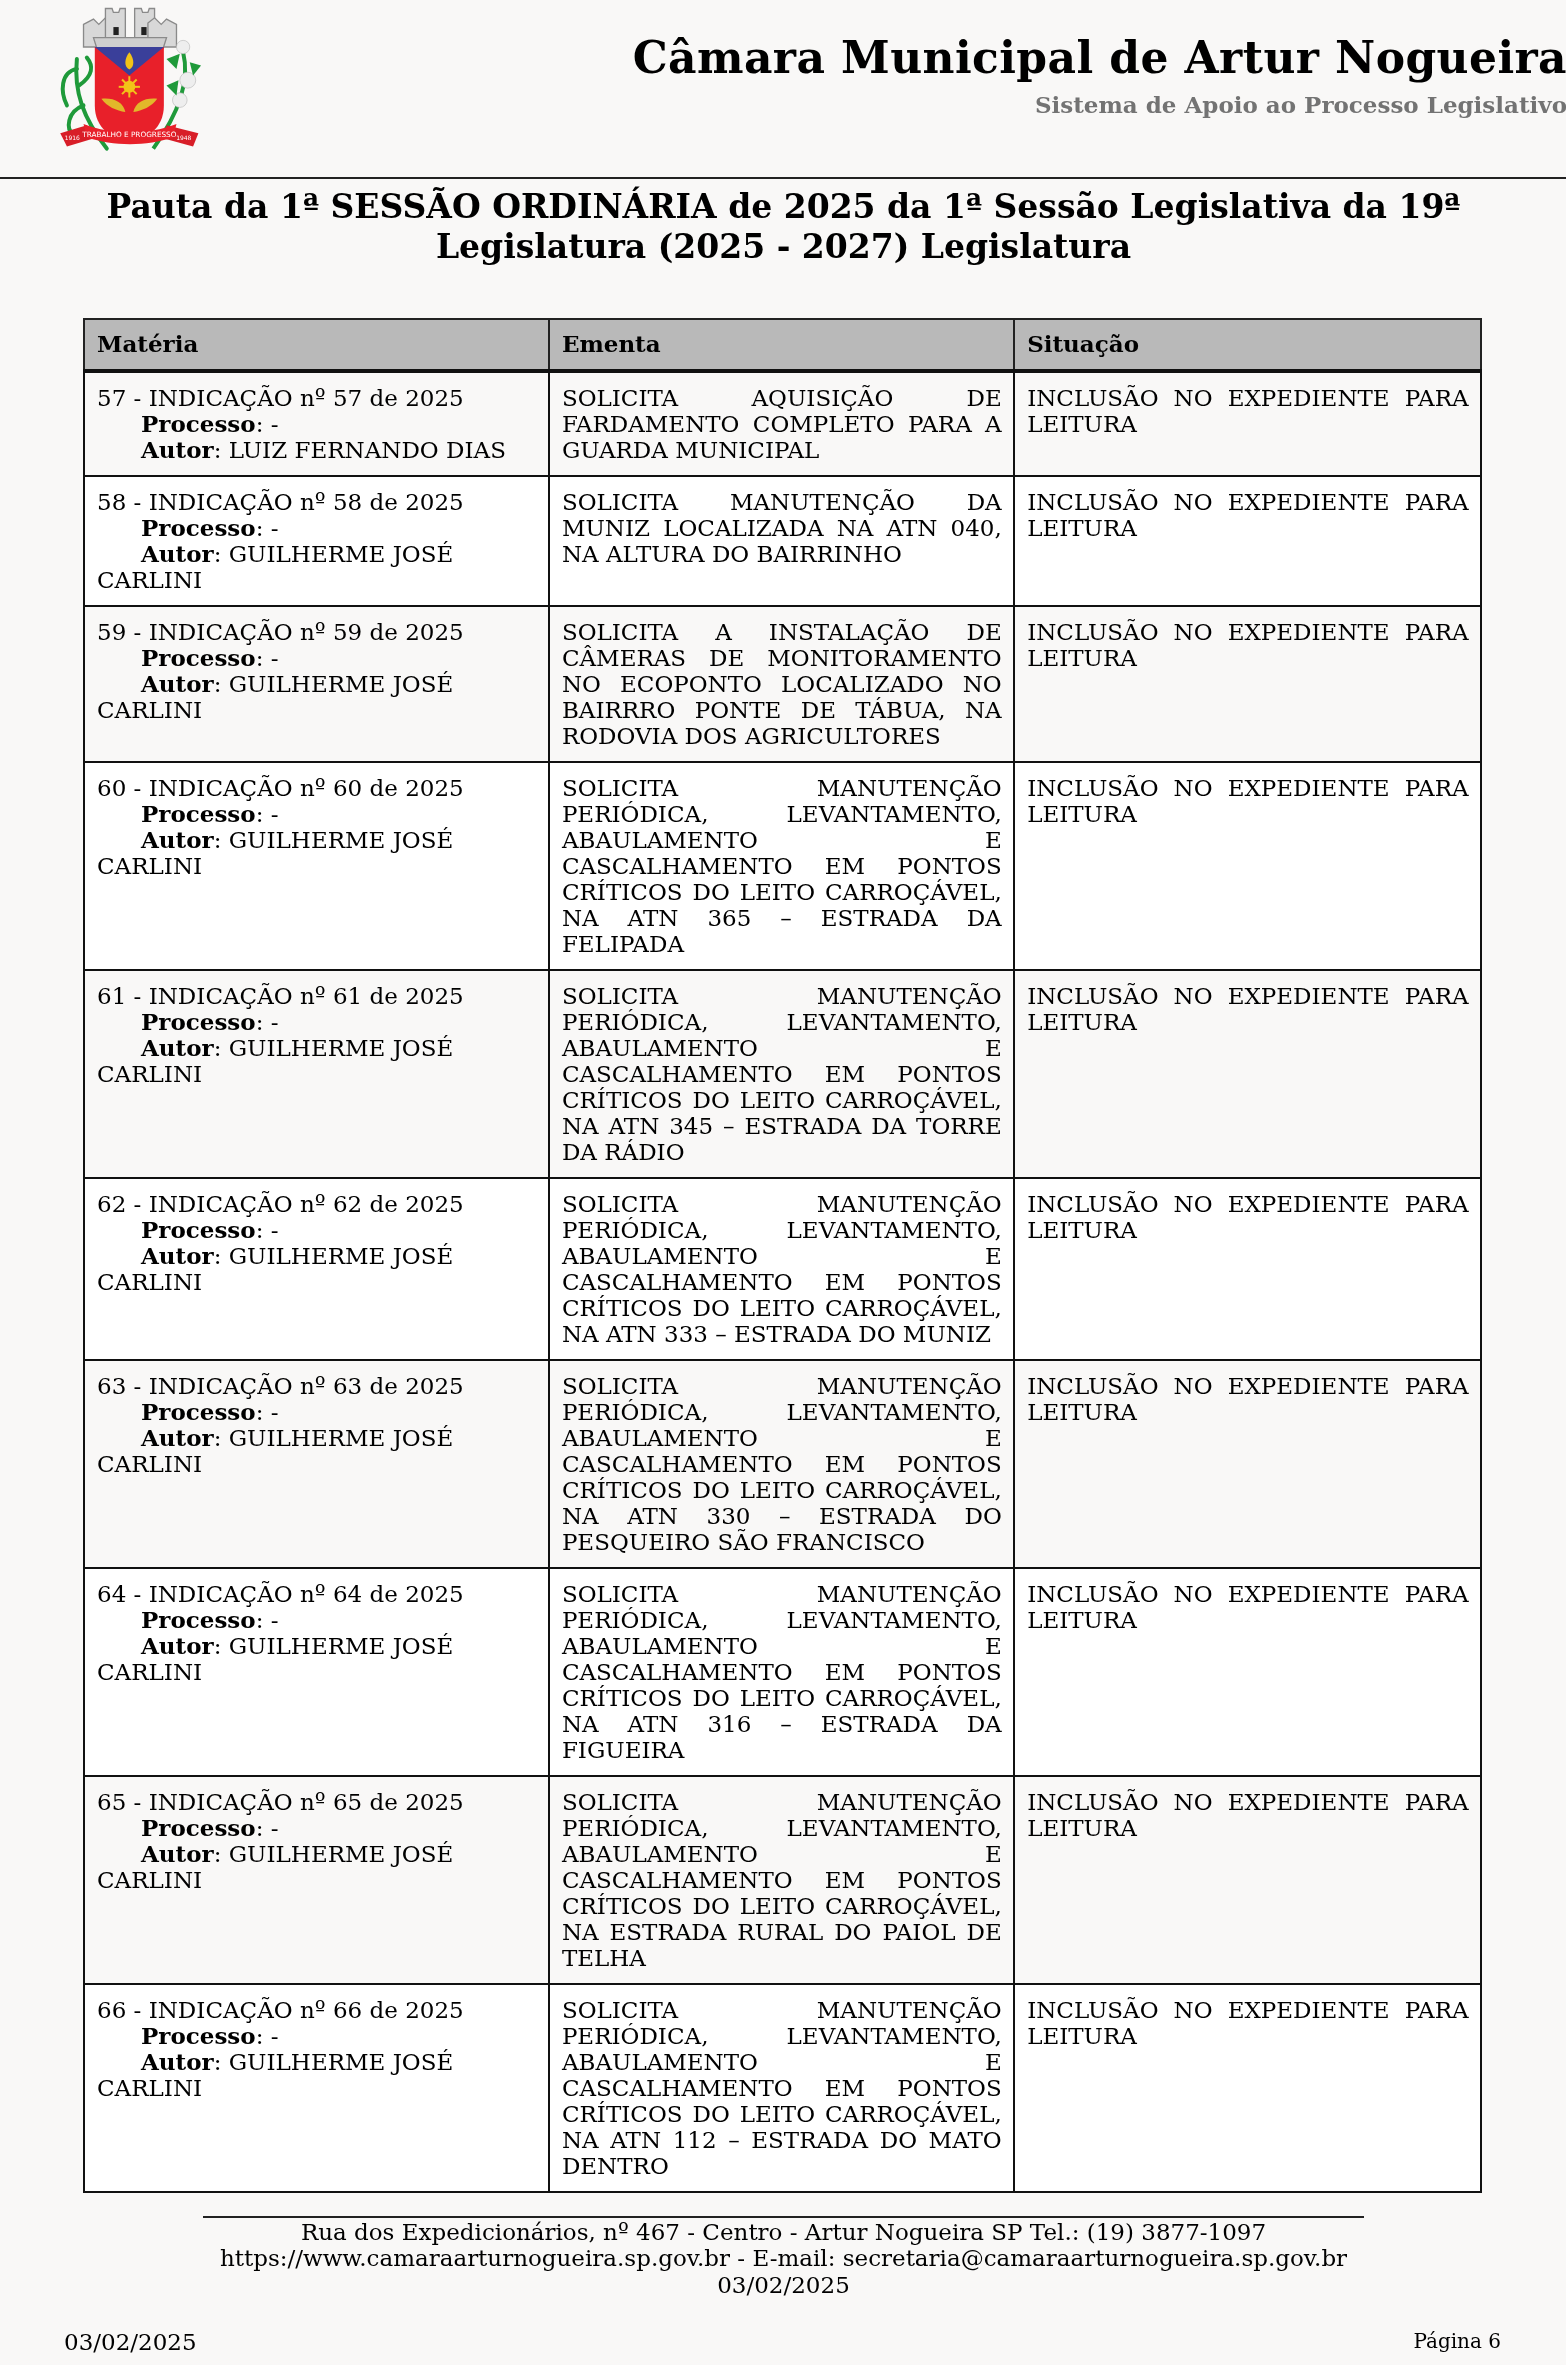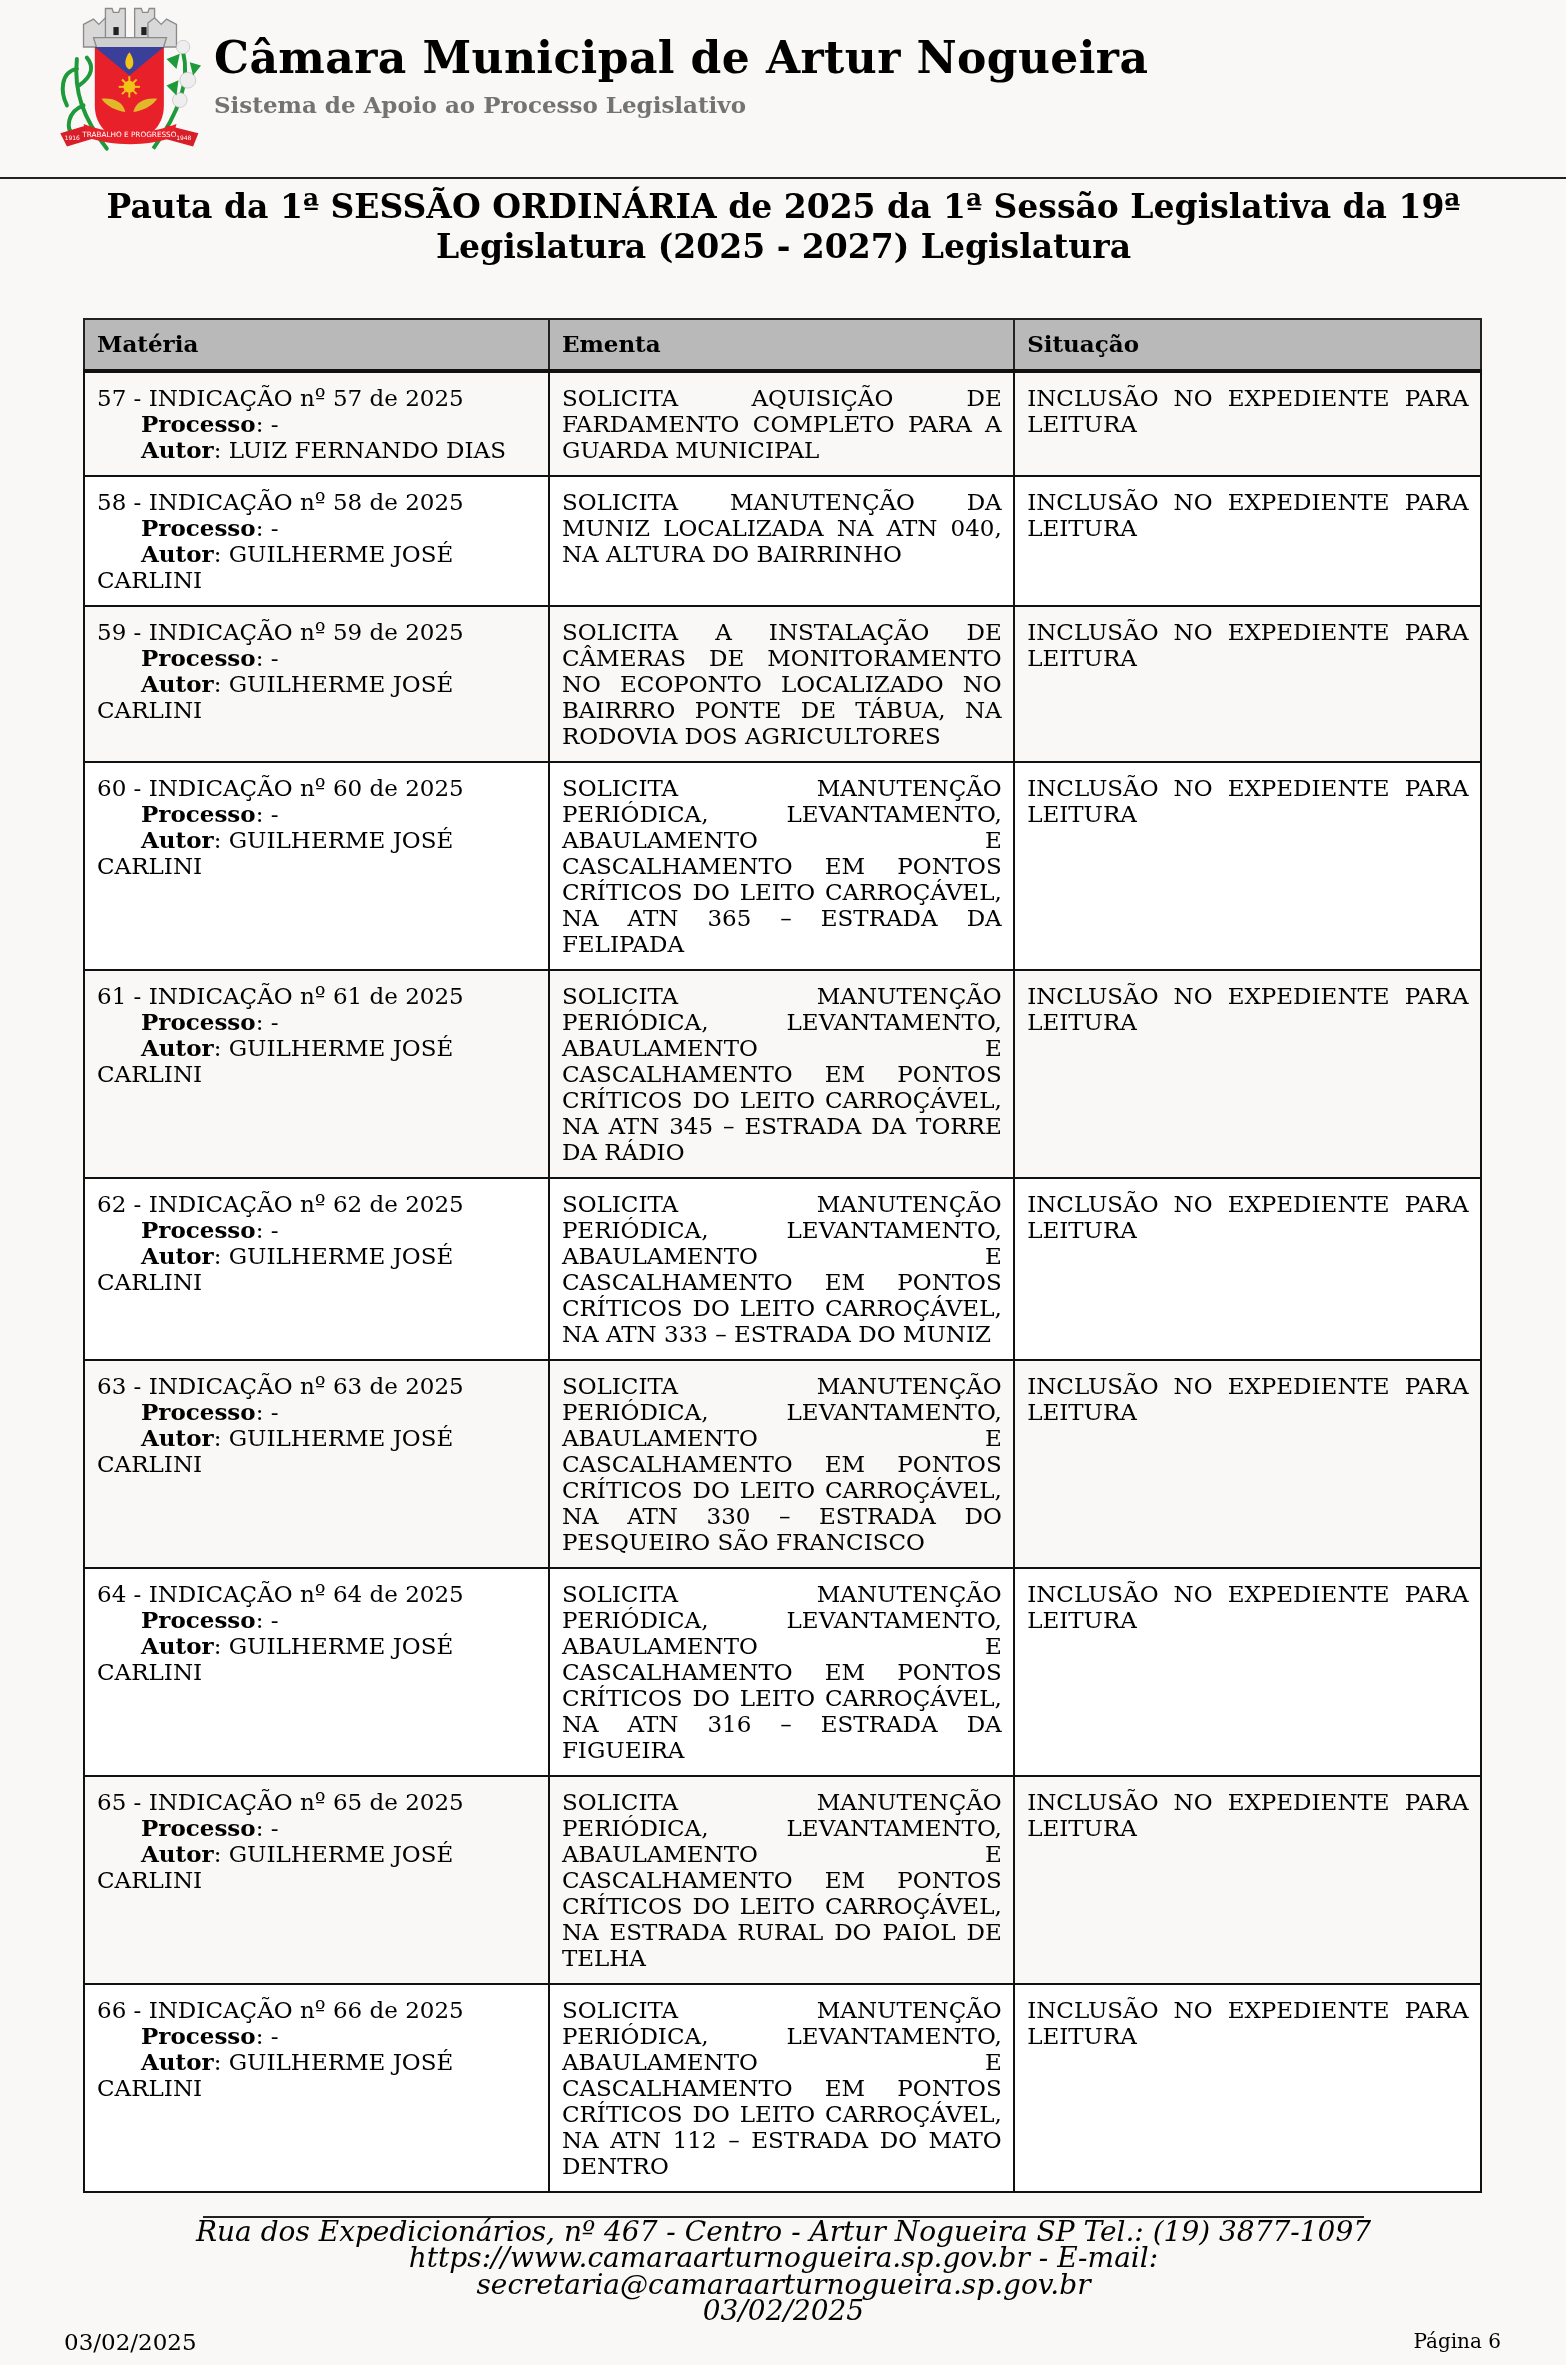--- a/index.html
+++ b/index.html
@@ -13,21 +13,21 @@
   }
   .header {
     position: absolute; left: 0; top: 0; width: 1567px; height: 179px;
     border-bottom: 2.9px solid #222;
     box-sizing: border-box;
   }
   .logo {
     position: absolute; left: 47px; top: 1.4px; width: 166px; height: 169px;
   }
   .header-titles {
-    position: absolute; left: 214px; right: 0; top: 28.6px; text-align: left;
+    position: absolute; left: 214px; right: 0; top: 28.6px; text-align: right;
   }
   .org-title {
     font-size: 44px; font-weight: bold; line-height: 57px; letter-spacing: 0.4px;
     margin-left: 0;
   }
   .org-subtitle {
     font-size: 23px; font-weight: bold; color: #737373; line-height: 37px;
   }
   .doc-title {
     position: absolute; left: 79px; right: 79px; top: 187px;
@@ -55,21 +55,21 @@
   table.pauta tr:nth-child(even) td { background: #ffffff; }
   .col-materia { width: 441px; }
   .col-ementa { width: 441px; text-align: justify; text-align-last: auto; }
   .col-situacao { width: 443px; text-align: justify; }
   .lbl { font-weight: bold; margin-left: 44px; }
   .footer-rule {
     position: absolute; left: 203px; width: 1161px; top: 2216px; height: 2.1px; background: #222;
   }
   .footer-address {
     position: absolute; left: 186px; right: 186px; top: 2219px;
-    text-align: center; font-style: italic; font-size: 28px; line-height: 26.4px;
+    text-align: center; font-size: 23px; line-height: 26.4px;
   }
   .footer-date-left {
     position: absolute; left: 64px; top: 2329px; font-size: 23px;
   }
   .footer-page {
     position: absolute; right: 66px; top: 2329px; font-size: 20px;
   }
 </style>
 </head>
 <body>

